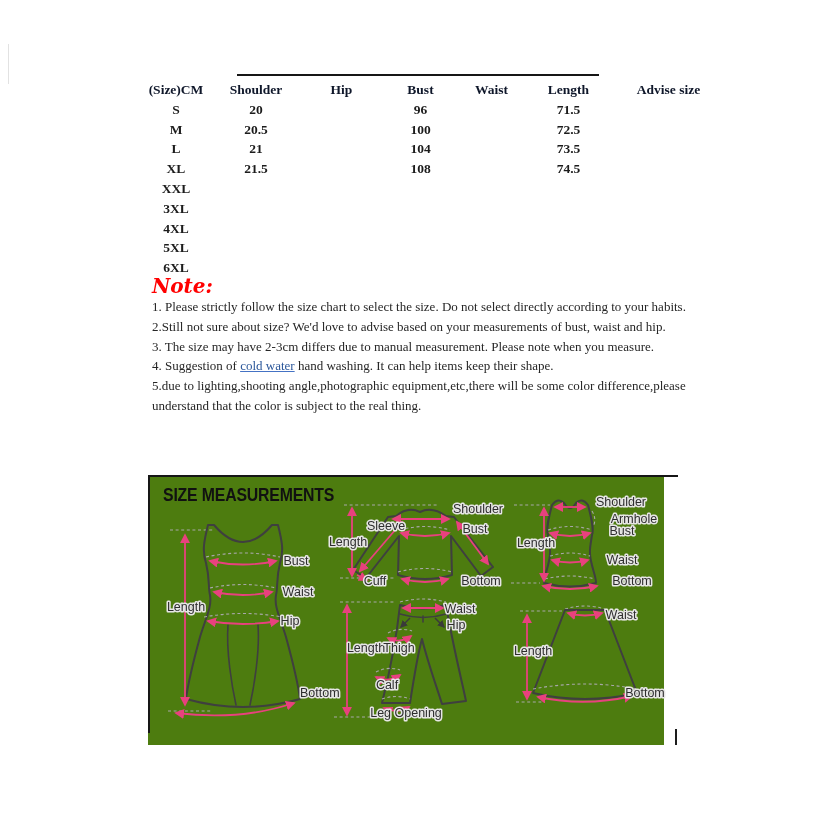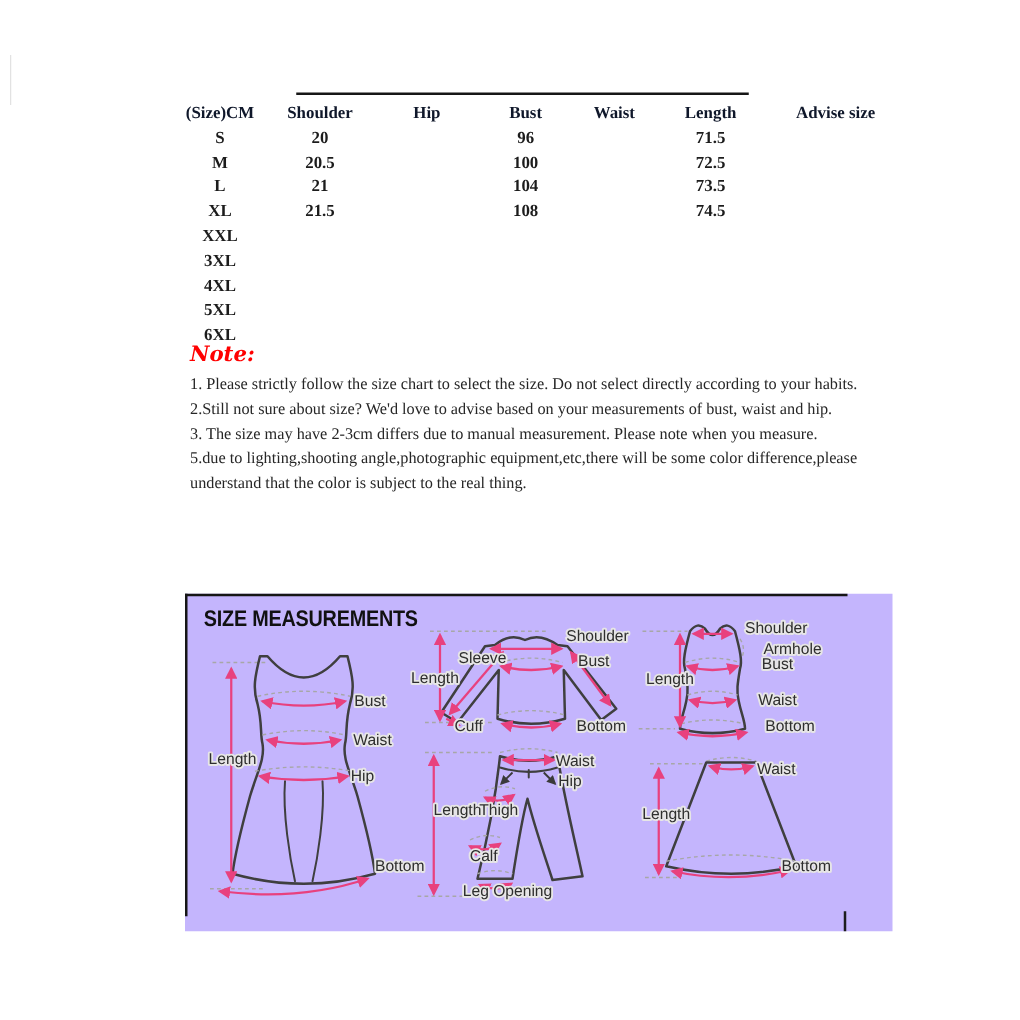--- a/index.html
+++ b/index.html
@@ -22,30 +22,30 @@
   
   .size-table { position:absolute; left:140px; top:80px; display:grid;
     grid-template-columns:72px 88px 83px 75px 67px 87px 113px; }
   .size-table > div { height:19.8px; line-height:19.8px; text-align:center;
     font-size:13.5px; font-weight:bold; color:#1c1c1c; }
   .size-table > div.hd { color:#0f172a; }
 
   
   .note-label { position:absolute; left:152px; top:274px;
     font-family:"DejaVu Serif", serif; font-style:italic; font-weight:bold;
-    font-size:17px; color:#ff0000; }
+    font-size:20px; color:#ff0000; }
   .notes { position:absolute; left:152px; top:297px; width:560px;
     font-size:13px; line-height:19.8px; color:#262626; }
   .notes .note-line { white-space:nowrap; }
   .notes .note-line.wrap { white-space:normal; width:548px; }
   .notes a { color:#2b579a; text-decoration:underline; text-decoration-color:#4472c4; cursor:pointer; }
 
   
-  .panel { position:absolute; left:148px; top:475px; width:566px; height:270px;
-    background:#c4b5fd; }
+  .panel { position:absolute; left:148px; top:475px; width:516px; height:270px;
+    background:#4d7c0f; }
   .panel .edge-top { position:absolute; left:0; top:0; width:530px; height:2px; background:#161616; }
   .panel .edge-left { position:absolute; left:0; top:0; width:2px; height:258px; background:#161616; }
   .panel-title { position:absolute; left:15px; top:10px;
     font-family:"Liberation Sans", sans-serif; font-weight:bold; font-size:18px;
     letter-spacing:-.2px; color:#111; transform:scaleX(.88); transform-origin:left top;
     white-space:nowrap; }
   .panel svg { position:absolute; left:0; top:0; }
   .garment { fill:none; stroke:#3f3f3f; stroke-width:2; stroke-linejoin:round; stroke-linecap:round; }
   .garment.thin { stroke-width:1.6; }
   .dash { fill:none; stroke:#a7a7a7; stroke-width:1.1; stroke-dasharray:3 2.6; }
@@ -145,20 +145,21 @@
     <div></div>
     <div></div>
   </div>
 
   <div class="note-label">Note:</div>
 
   <div class="notes">
     <div class="note-line">1. Please strictly follow the size chart to select the size. Do not select directly according to your habits.</div>
     <div class="note-line">2.Still not sure about size? We'd love to advise based on your measurements of bust, waist and hip.</div>
     <div class="note-line">3. The size may have 2-3cm differs due to manual measurement. Please note when you measure.</div>
+    <div class="note-line"><span>4. Suggestion of </span><a>cold water</a><span> hand washing. It can help items keep their shape.</span></div>
     <div class="note-line wrap">5.due to lighting,shooting angle,photographic equipment,etc,there will be some color difference,please understand that the color is subject to the real thing.</div>
   </div>
 
   <div class="panel">
     <div class="edge-top"></div>
     <div class="edge-left"></div>
     <div class="panel-title">SIZE MEASUREMENTS</div>
 
     <svg width="530" height="270" viewBox="0 0 530 270">
       <defs>

